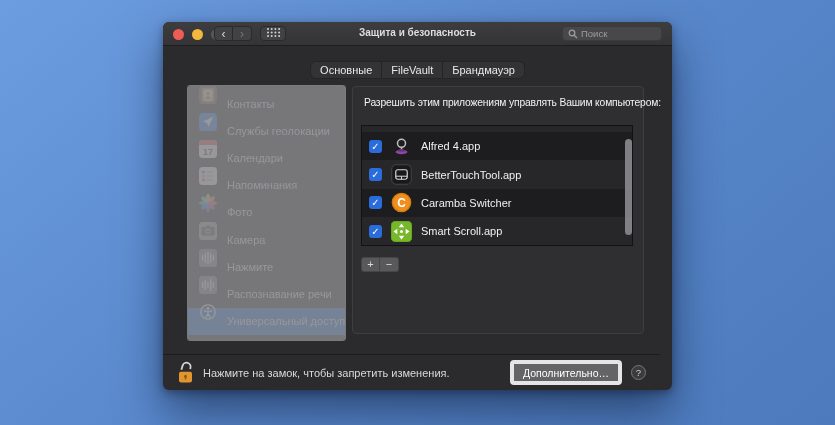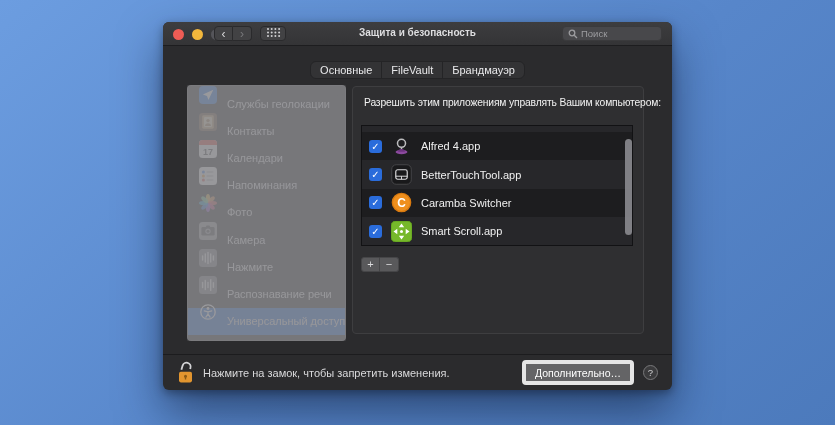--- a/index.html
+++ b/index.html
@@ -67,21 +67,21 @@
   .app-icon{width:21px;height:21px;flex:0 0 21px;display:flex;}
   .app-label{font-size:11px;color:#f0f0f0;}
   .list-scroll{position:absolute;right:3px;top:14px;width:7px;height:96px;
     background:#8b8b8f;border-radius:4px;opacity:.9;}
   .addremove{position:absolute;left:8px;top:170px;display:flex;}
   .ar-btn{width:19px;height:15px;background:#59595b;border:1px solid #464648;
     color:#dcdcde;font-size:11px;line-height:13px;text-align:center;padding:0;}
   .ar-btn.add{border-radius:3px 0 0 3px;}
   .ar-btn.remove{border-radius:0 3px 3px 0;border-left:none;}
   
-  .footer{position:absolute;left:0;right:0;bottom:0;height:36px;
+  .footer{position:absolute;left:0;right:12px;bottom:0;height:36px;
     border-top:1px solid #1c1c1e;display:flex;align-items:center;
     padding:0 14px;box-sizing:border-box;border-radius:0 0 6px 6px;}
   .lock{width:17px;height:26px;margin-right:9px;flex:0 0 17px;}
   .lock-text{font-size:11px;color:#d9d9db;}
   .spacer{flex:1;}
   .adv-btn{background:#646466;border:4px solid #e5e5e5;border-radius:4px;
     color:#fff;font-size:10.5px;padding:2.5px 9px;}
   .help-btn{width:15px;height:15px;border-radius:50%;background:#3b3b3d;
     border:1px solid #78787a;color:#d2d2d4;font-size:9.5px;line-height:14px;
     text-align:center;margin-left:9px;padding:0;}
@@ -141,37 +141,37 @@
           <div class="tab">FileVault</div>
           <div class="tab">Брандмауэр</div>
         </div>
     </div>
 
     <div class="sidebar">
       <div id="side-items">
           <div class="side-item">
             <span class="side-icon">
               <svg width="18" height="18" viewBox="0 0 18 18">
-                <rect width="18" height="18" rx="4" fill="#1e73e8"></rect>
-                <path d="M14.3 3.7 L3.9 8.5 L8 9.9 L9.4 14.1 Z" fill="#fff"></path>
-              </svg>
-            </span>
-            <span>Службы геолокации</span>
-          </div>
-          <div class="side-item">
-            <span class="side-icon">
-              <svg width="18" height="18" viewBox="0 0 18 18">
                 <rect width="18" height="18" rx="3.5" fill="#6e5038"></rect>
                 <rect x="3.2" y="2.3" width="11.6" height="13.4" rx="1.4" fill="#c3a06c"></rect>
                 <rect x="5" y="4" width="8" height="10" rx="1" fill="#e9dab8"></rect>
                 <circle cx="9" cy="7.6" r="1.7" fill="#a07c4c"></circle>
                 <path d="M6 13 c0-2 1.3-2.8 3-2.8 s3 .8 3 2.8 Z" fill="#a07c4c"></path>
               </svg>
             </span>
             <span>Контакты</span>
+          </div>
+          <div class="side-item">
+            <span class="side-icon">
+              <svg width="18" height="18" viewBox="0 0 18 18">
+                <rect width="18" height="18" rx="4" fill="#1e73e8"></rect>
+                <path d="M14.3 3.7 L3.9 8.5 L8 9.9 L9.4 14.1 Z" fill="#fff"></path>
+              </svg>
+            </span>
+            <span>Службы геолокации</span>
           </div>
           <div class="side-item">
             <span class="side-icon">
               <svg width="18" height="18" viewBox="0 0 18 18">
                 <rect width="18" height="18" rx="3.5" fill="#f3f3f3"></rect>
                 <path d="M0 3.5 a3.5 3.5 0 0 1 3.5-3.5 h11 a3.5 3.5 0 0 1 3.5 3.5 V5 H0 Z" fill="#e8453b"></path>
                 <text x="9" y="14.5" font-size="9" font-weight="bold" text-anchor="middle" fill="#3c3c3c" font-family="Liberation Sans,sans-serif">17</text>
               </svg>
             </span>
             <span>Календари</span>

